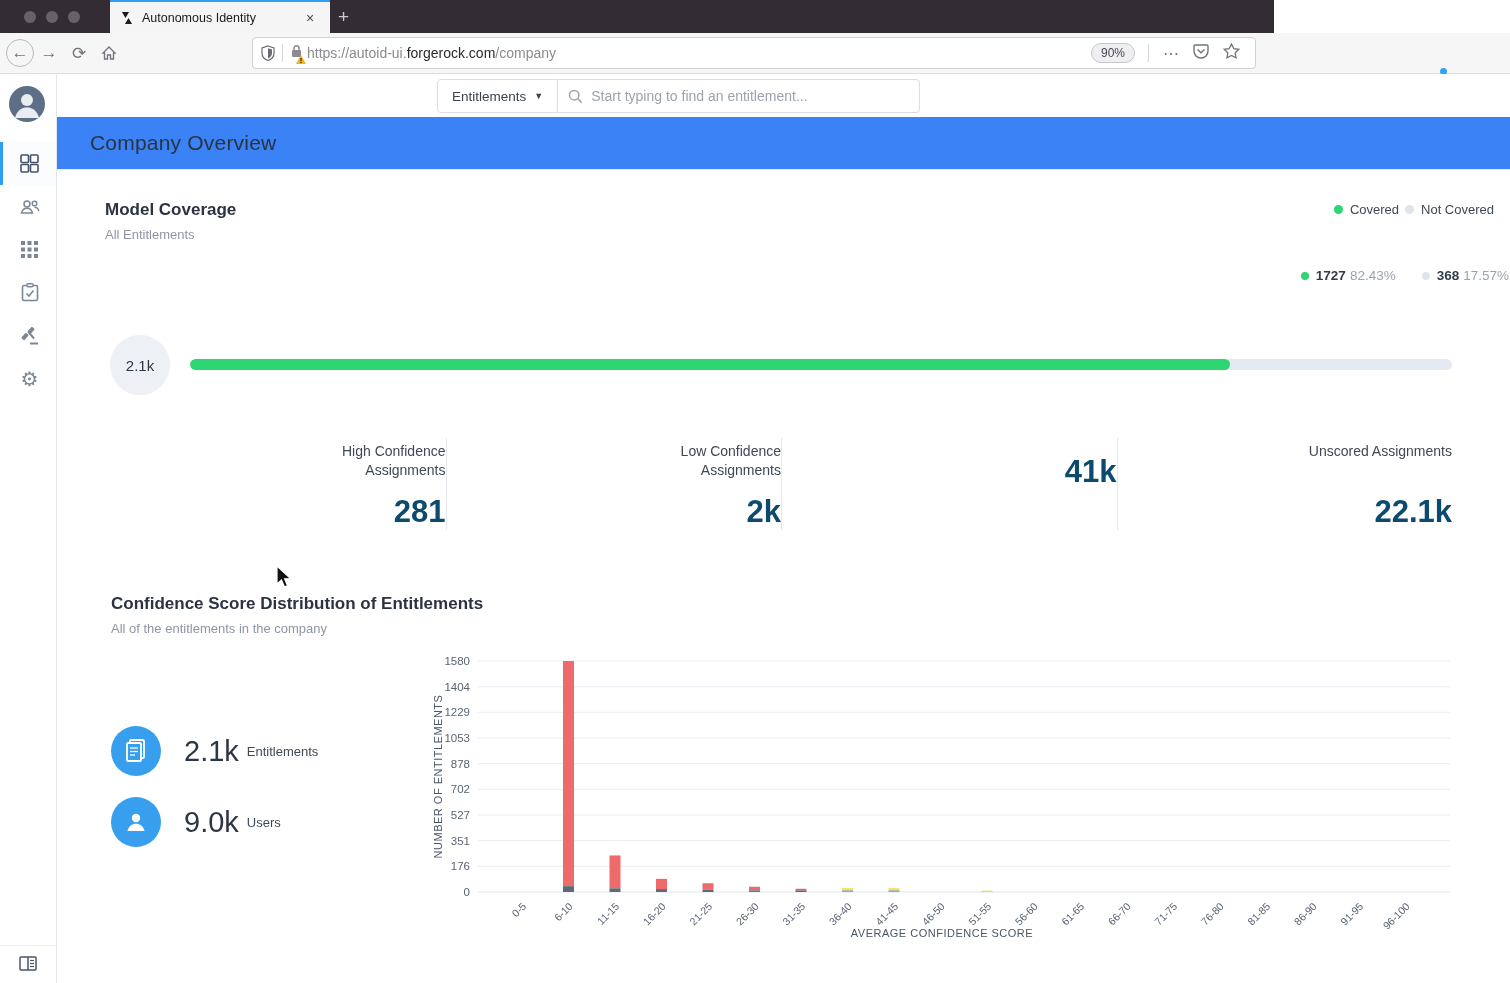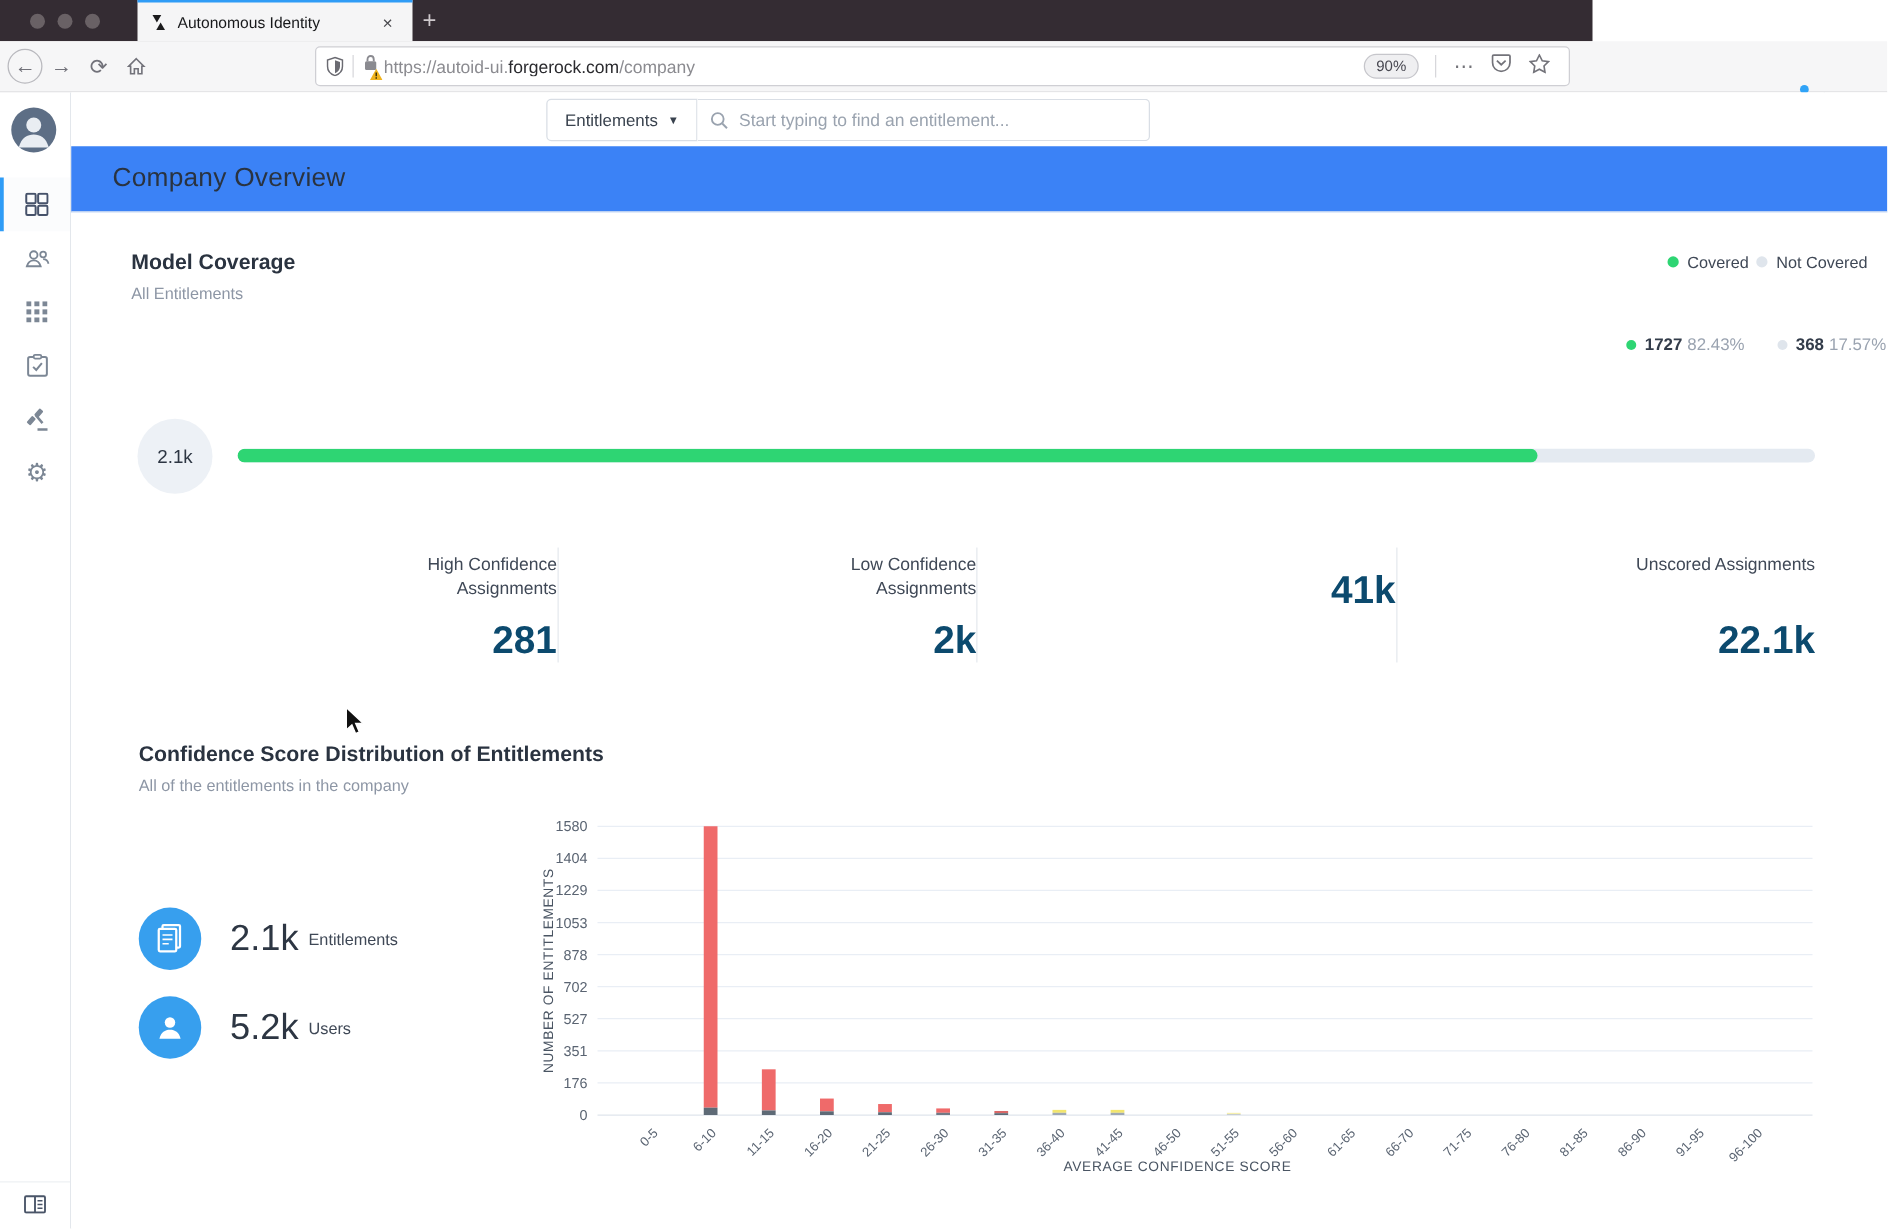--- a/index.html
+++ b/index.html
@@ -329,21 +329,21 @@
           <span class="sum-text">2.1k</span>
           <span class="sum-label">Entitlements</span>
         </div>
         <div class="sum-item">
           <div class="sum-circle">
             <svg width="24" height="24" viewBox="0 0 24 24">
                 <circle cx="12" cy="8" r="4.2" fill="#fff"></circle>
                 <path d="M3.5 21 C4.8 15.8 8 13.8 12 13.8 C16 13.8 19.2 15.8 20.5 21 Z" fill="#fff"></path>
               </svg>
           </div>
-          <span class="sum-text">5.2k</span>
+          <span class="sum-text">9.0k</span>
           <span class="sum-label">Users</span>
         </div>
       </div>
 
       <div class="chartbox">
         <svg id="chart" width="1030" height="300">
             <line x1="48" y1="243" x2="1020" y2="243" stroke="#dfe5ec" stroke-width="1"></line>
             <text x="40" y="247" text-anchor="end" font-size="11.5" fill="#5a6472">0</text>
             <line x1="48" y1="217.26835443037976" x2="1020" y2="217.26835443037976" stroke="#e9eef5" stroke-width="1"></line>
             <text x="40" y="221.26835443037976" text-anchor="end" font-size="11.5" fill="#5a6472">176</text>

